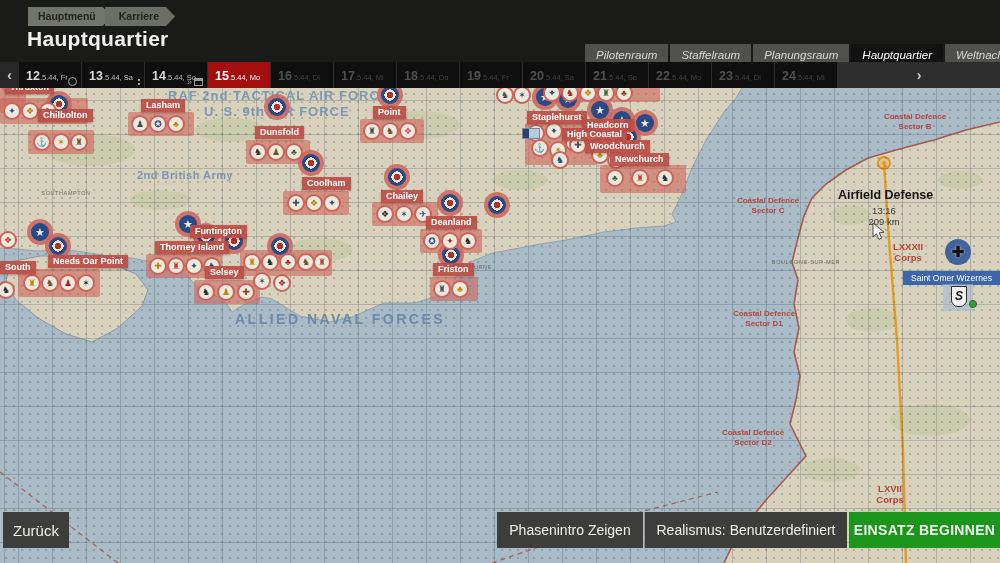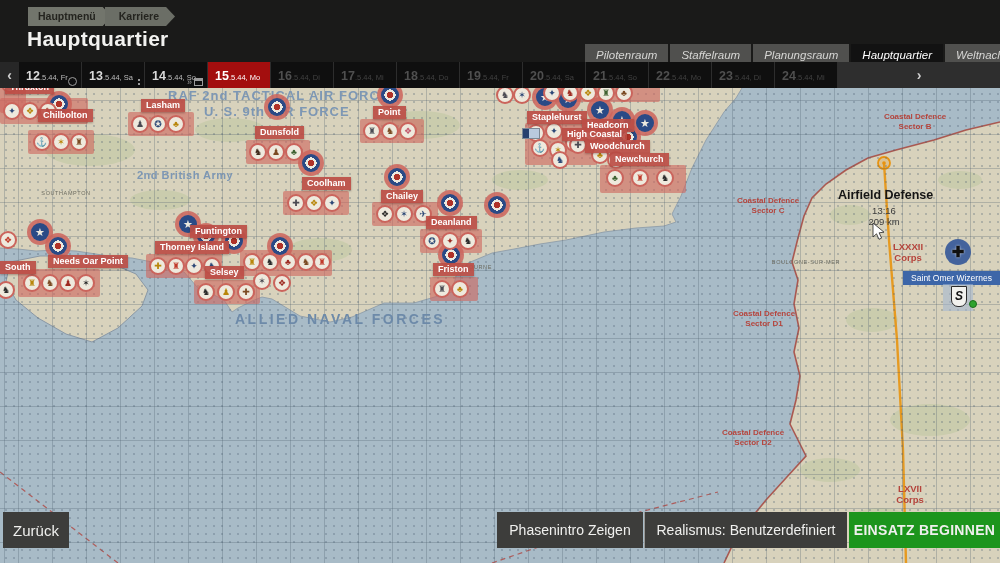--- a/index.html
+++ b/index.html
@@ -162,21 +162,21 @@
       <div class="area-label red" style="position: absolute; left: 915px; top: 24px;">Coastal Defence
 Sector B</div>
       <div class="area-label red" style="position: absolute; left: 768px; top: 108px;">Coastal Defence
 Sector C</div>
       <div class="area-label red" style="position: absolute; left: 764px; top: 221px;">Coastal Defence
 Sector D1</div>
       <div class="area-label red" style="position: absolute; left: 753px; top: 340px;">Coastal Defence
 Sector D2</div>
       <div class="area-label red corps" style="position: absolute; left: 908px; top: 153px;">LXXXII
 Corps</div>
-      <div class="area-label red corps" style="position: absolute; left: 910px; top: 395px;">LXVII
+      <div class="area-label red corps" style="position: absolute; left: 890px; top: 395px;">LXVII
 Corps</div>
       <div class="area-label city" style="position: absolute; left: 66px; top: 102px;">SOUTHAMPTON</div>
       <div class="area-label city" style="position: absolute; left: 470px; top: 176px;">EASTBOURNE</div>
       <div class="area-label city" style="position: absolute; left: 806px; top: 171px;">BOULOGNE-SUR-MER</div>
       <div class="strip" style="position: absolute; left: 0px; top: 10px; width: 88px; height: 26px;"></div>
       <div class="roundel" style="position: absolute; left: 46px; top: 3px;">
         <div class="ring raf"></div>
       </div>
       <div class="emblem" style="position: absolute; left: 3px; top: 14px;">
         <span style="color: rgb(44, 72, 119);">✦</span>

